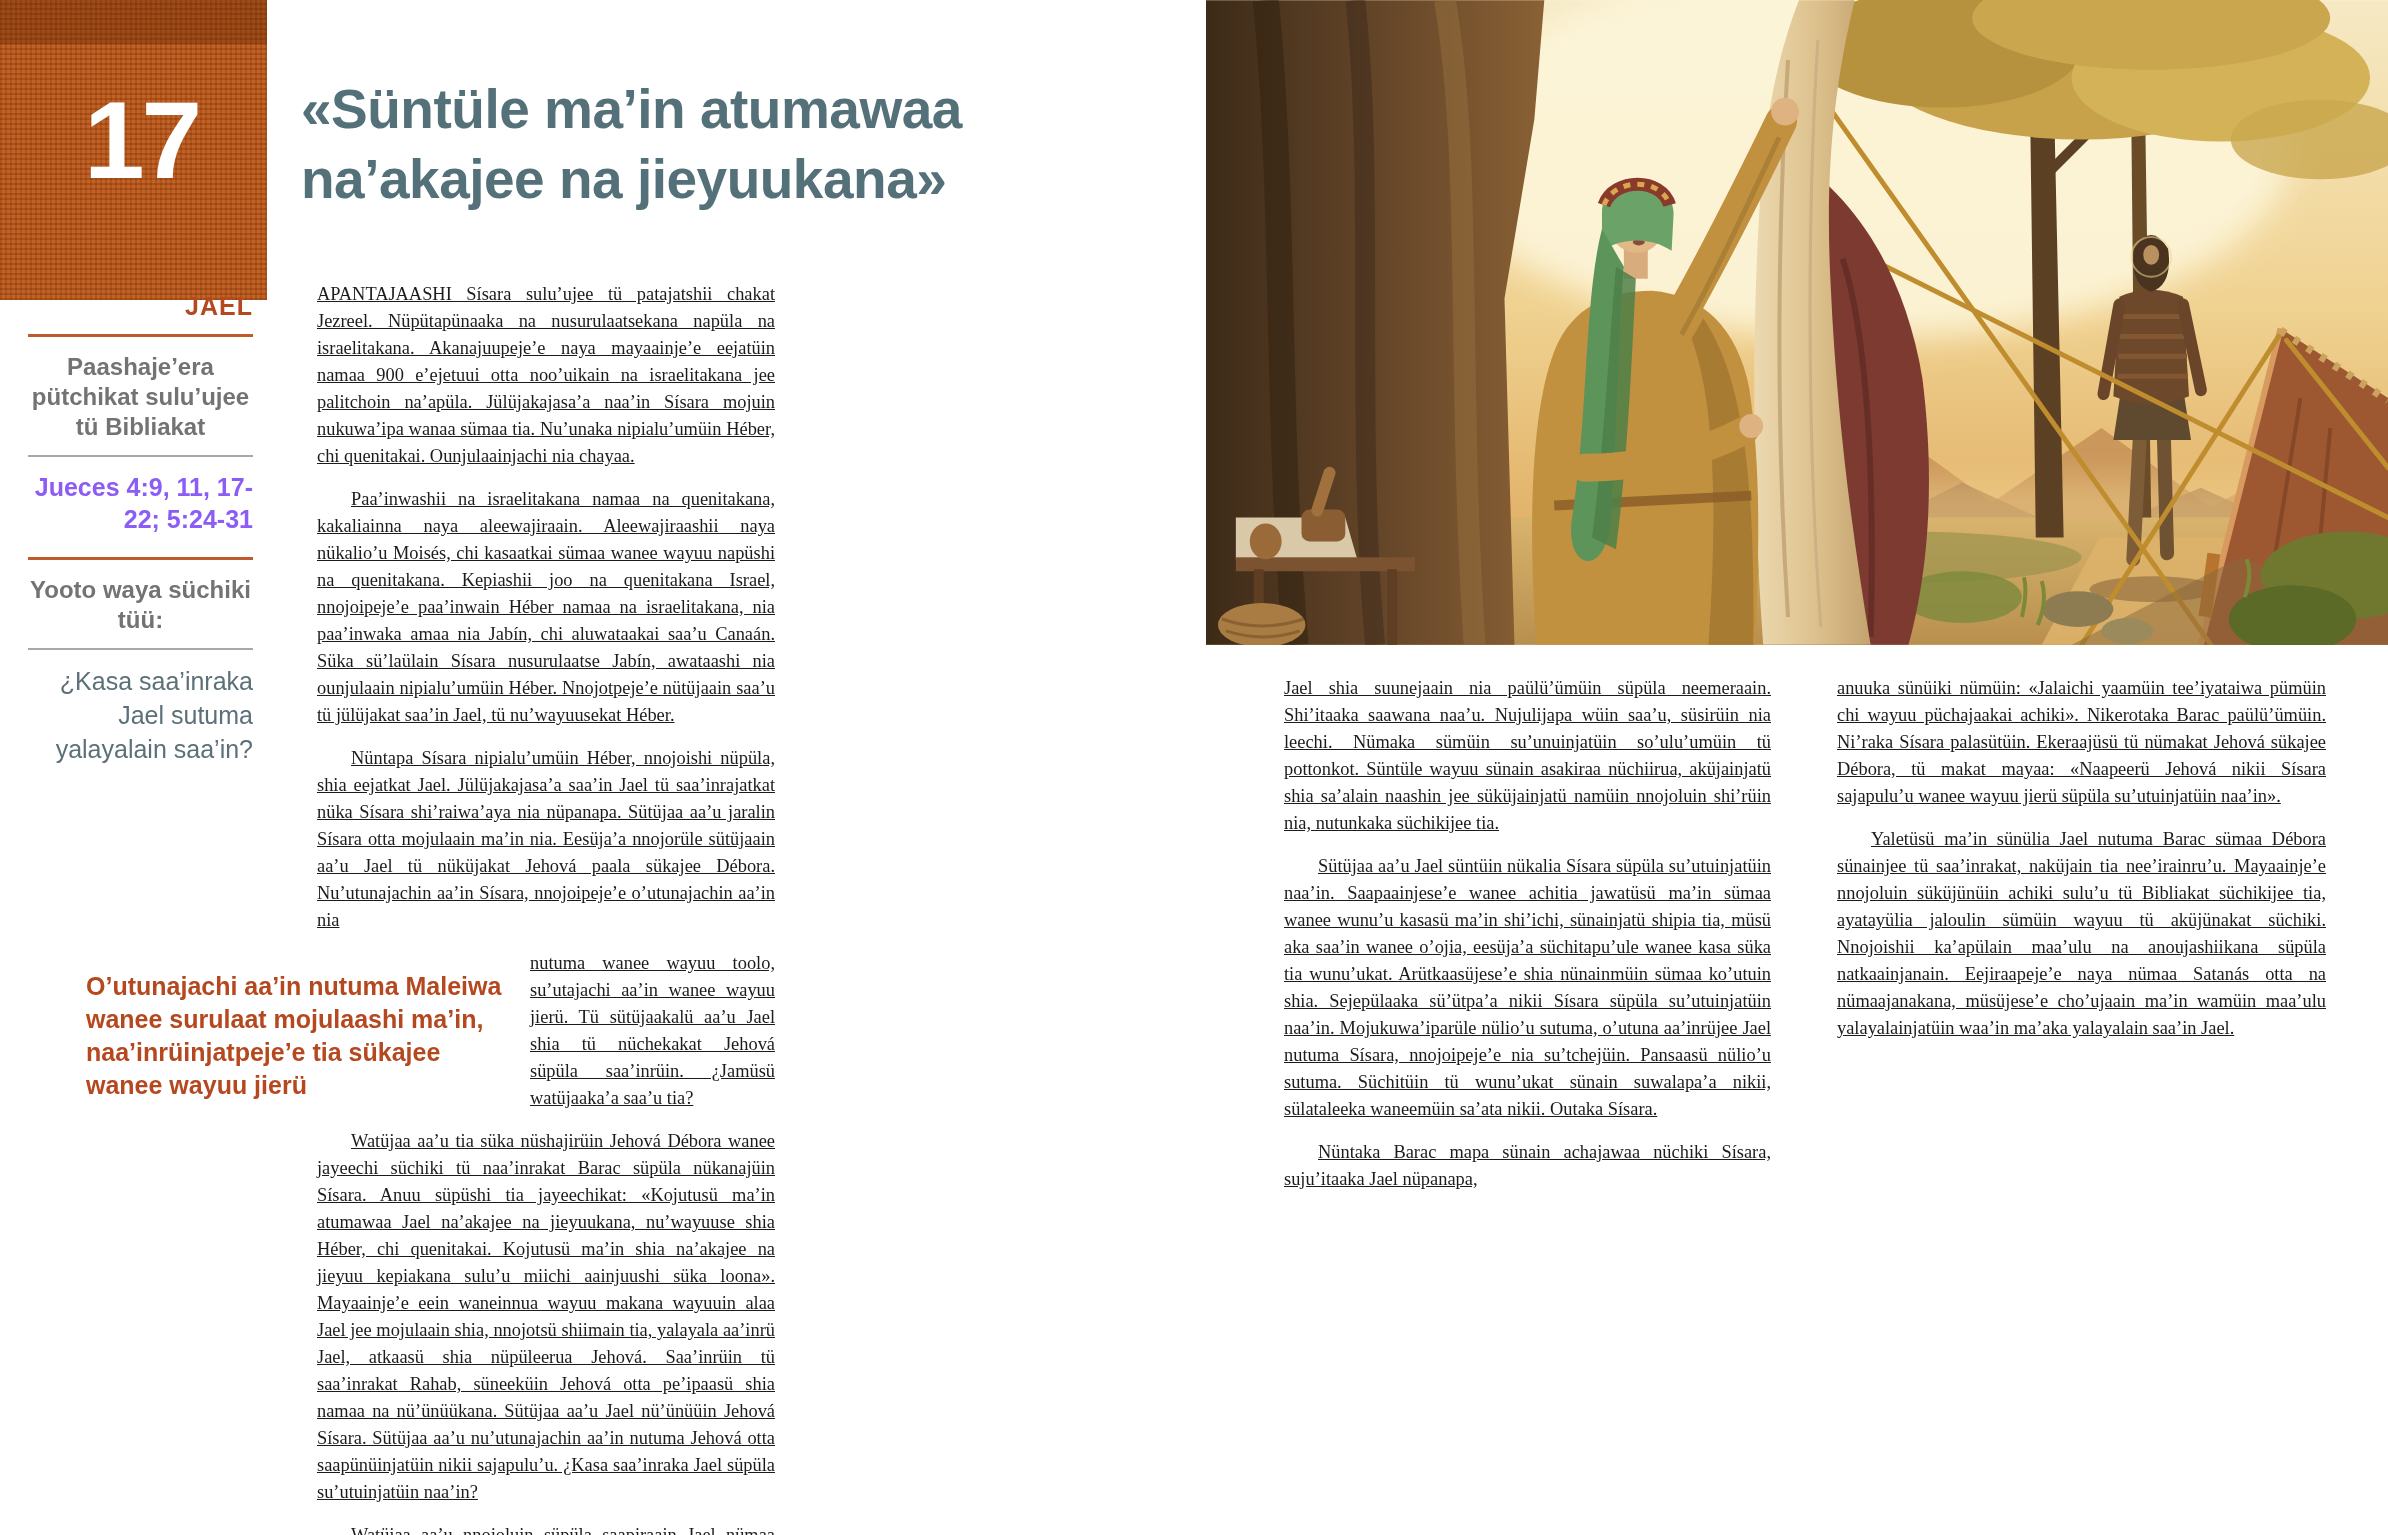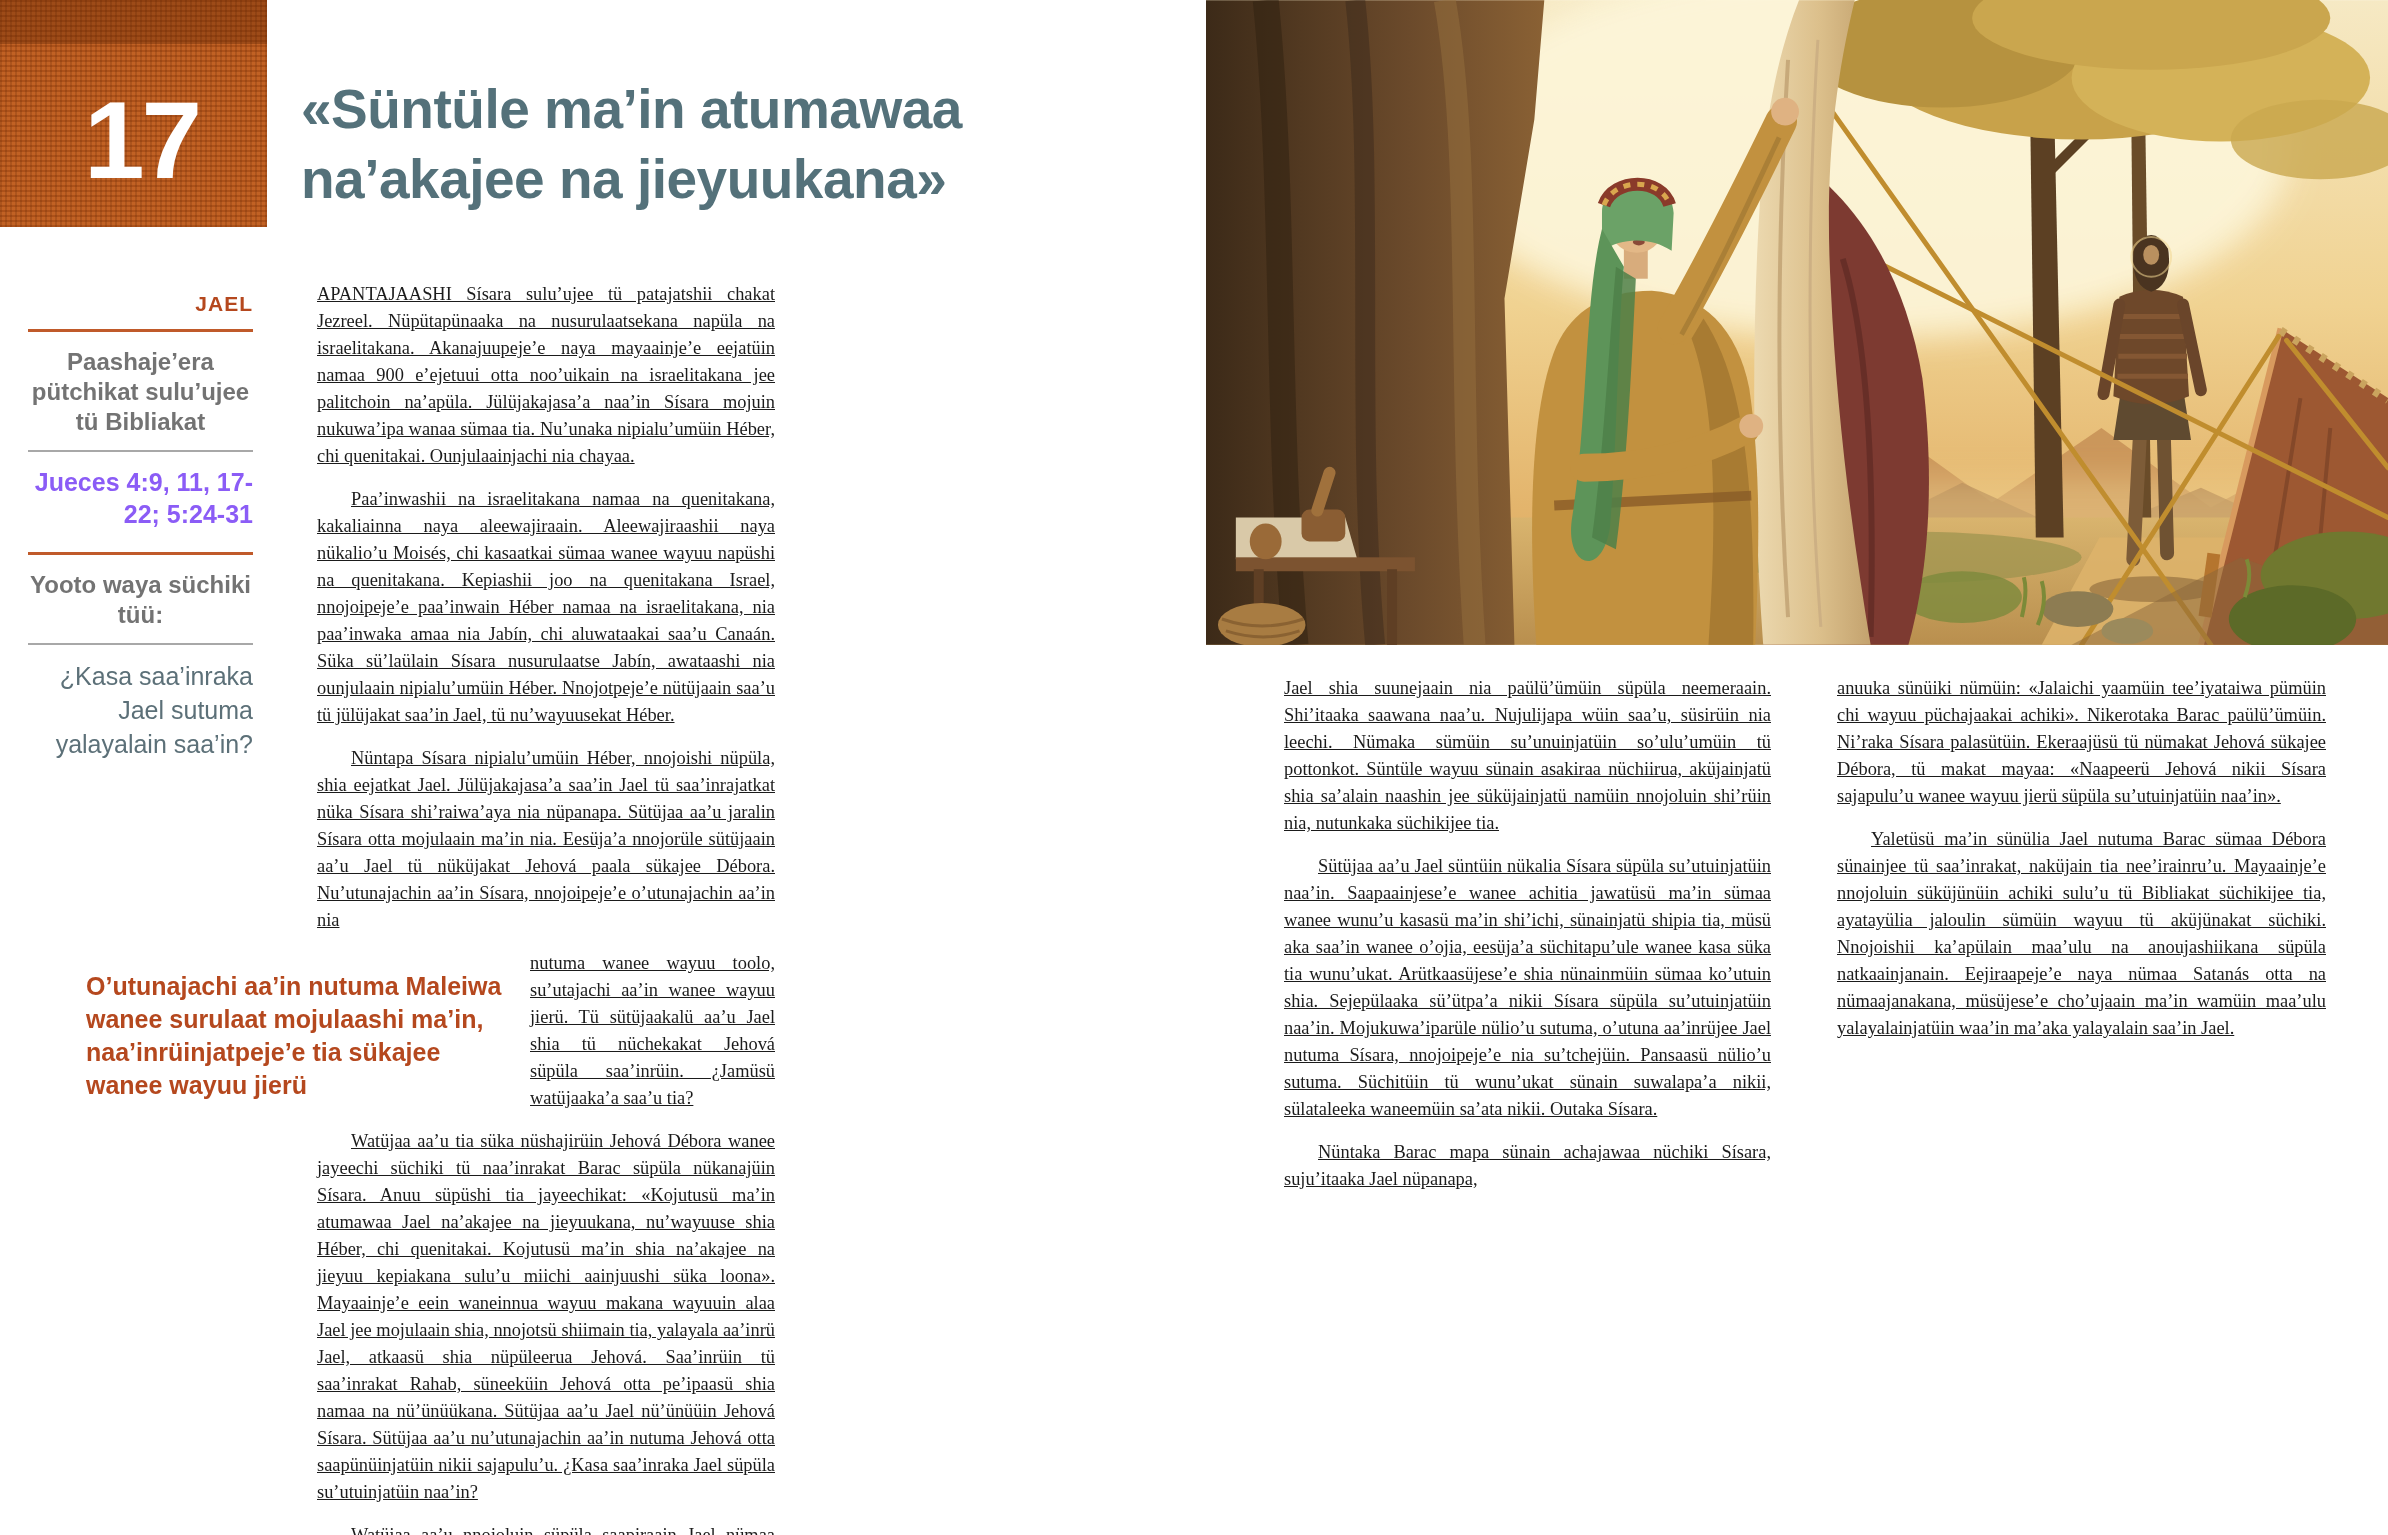--- a/index.html
+++ b/index.html
@@ -1,36 +1,36 @@
 <!DOCTYPE html>
 <html><head>
 <meta charset="utf-8">
 <style>
   html,body{margin:0;padding:0;background:#ffffff;}
   .page{position:relative;width:2388px;height:1535px;background:#fff;overflow:hidden;
         font-family:"Liberation Serif",serif;}
 
   
-  .chapter-tab{position:absolute;left:0;top:0;width:267px;height:227px;background-color:#bd5a1d;
+  .chapter-tab{position:absolute;left:0;top:0;width:267px;height:300px;background-color:#bd5a1d;
     background-image:
       repeating-linear-gradient(90deg, rgba(96,38,6,.22) 0 2px, rgba(255,255,255,0) 2px 5px),
       repeating-linear-gradient(0deg, rgba(96,38,6,.18) 0 2px, rgba(255,196,128,.07) 2px 5px);}
   .chapter-tab::before{content:"";position:absolute;left:0;top:0;right:0;height:44px;
       background:rgba(84,30,0,.33);}
   .chapter-num{position:absolute;left:84px;top:86px;color:#ffffff;
       font:700 109px/1 "Liberation Sans",sans-serif;letter-spacing:-3px;}
 
   
   .title{position:absolute;left:301px;top:74px;width:836px;margin:0;
       font:700 55px/1.28 "Liberation Sans",sans-serif;color:#54717a;letter-spacing:-0.5px;}
 
   
   .sidebar{position:absolute;left:28px;top:291px;width:225px;text-align:right;
       font-family:"Liberation Sans",sans-serif;}
-  .sb-person{font-size:21px;font-weight:700;color:#b5481e;letter-spacing:1px;line-height:1.2;}
+  .sb-person{font-size:25px;font-weight:700;color:#b5481e;letter-spacing:1px;line-height:1.2;}
   .rule{border:0;margin:0;}
   .rule.orange{border-top:3px solid #c05a2a;margin:13px 0 15px;}
   .rule.orange.wide-top{margin-top:22px;}
   .rule.gray{border-top:2px solid #a8a8a8;margin:13px 0 14px;}
   .sb-label{font-size:24px;font-weight:700;color:#737373;line-height:30px;text-align:center;}
   .sb-scripture{font-size:25px;font-weight:700;color:#8b5cf6;line-height:32px;}
   .sb-question{font-size:25px;color:#5c7078;line-height:34px;text-align:right;}
 
   
   .col{position:absolute;font-size:18.4px;line-height:27px;color:#1b1b1b;text-align:justify;}

